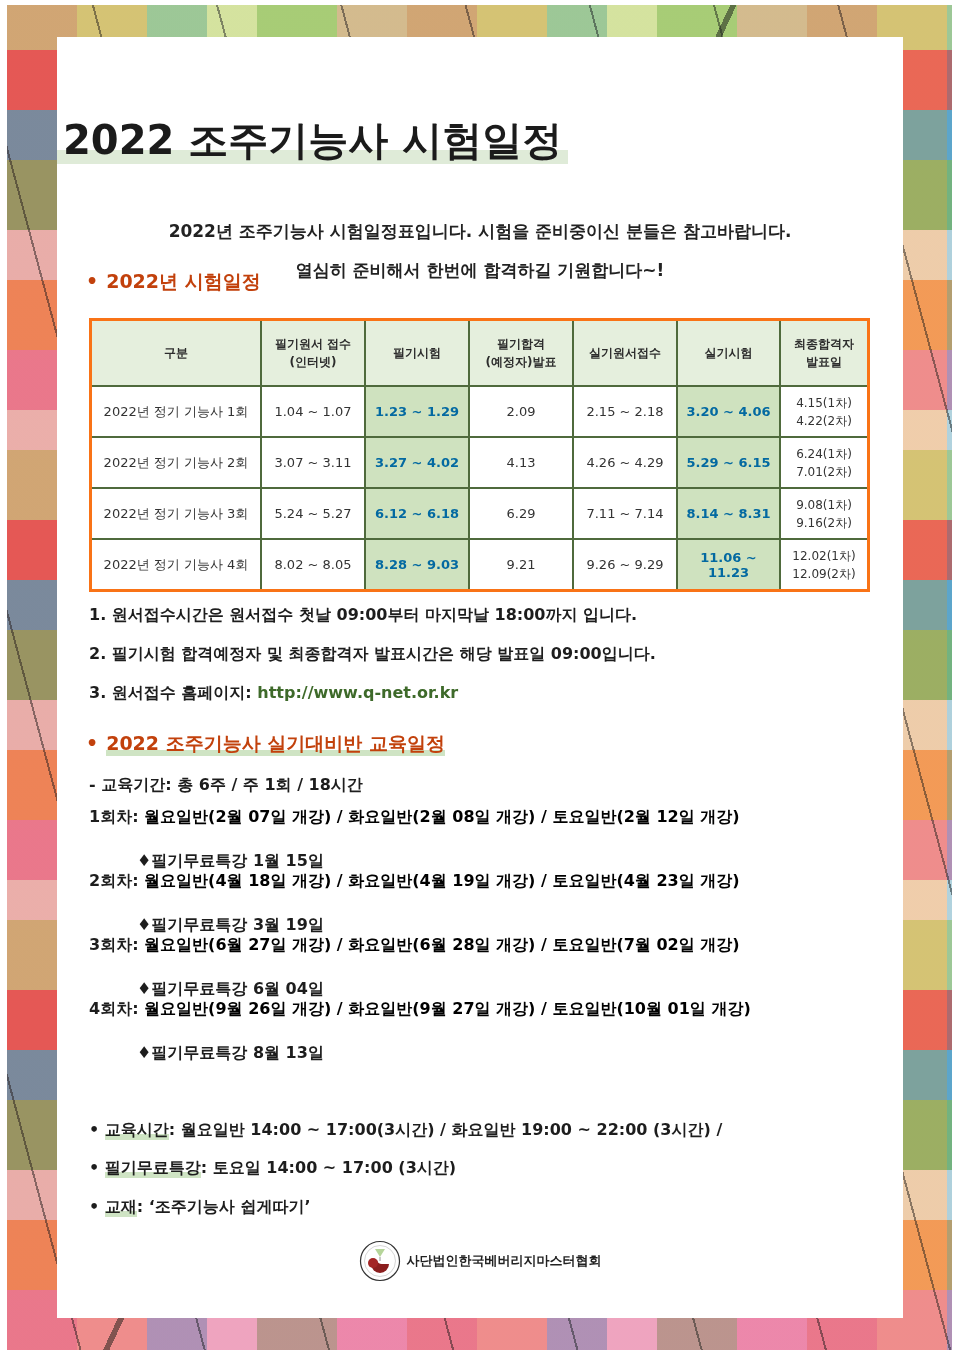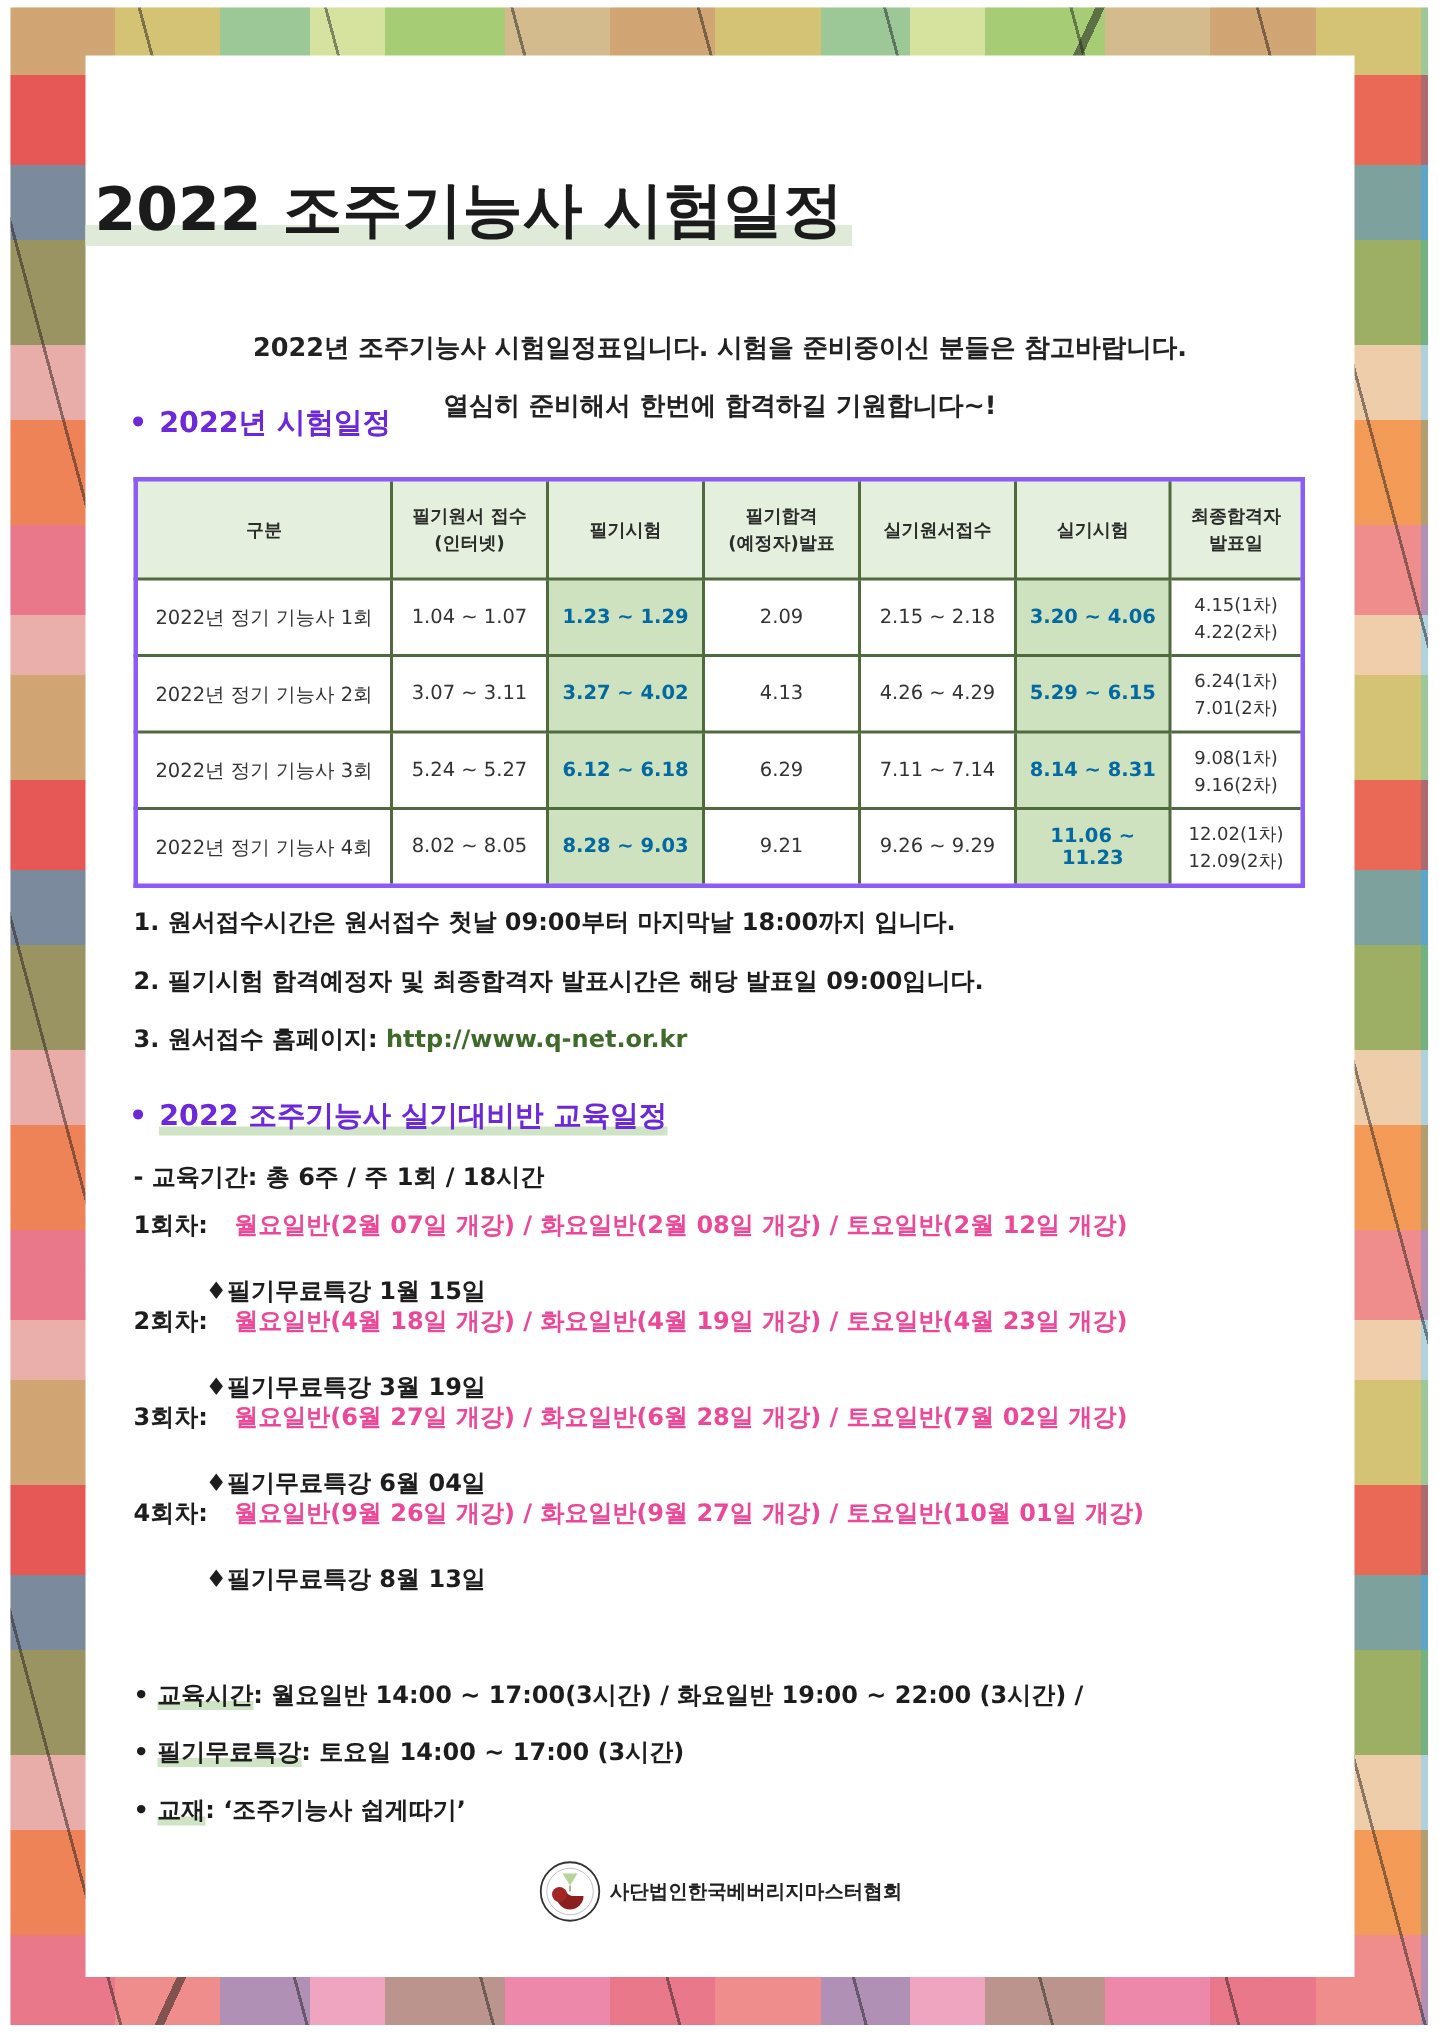--- a/index.html
+++ b/index.html
@@ -38,46 +38,46 @@
     font-family: "DejaVu Sans", sans-serif; font-weight: bold; font-size: 40px;
     letter-spacing: 0px; color: #1b1b1b; line-height: 50px; padding: 0 6px;
   }
   .title::before {
     content: ""; position: absolute; left: 0; right: 0; bottom: 1px; height: 14px;
     background: #dfebd8; z-index: -1;
   }
   .intro { position: absolute; left: 0; right: 0; text-align: center; font-size: 17px; font-weight: bold; color: #222; }
   .intro.l1 { top: 183px; }
   .intro.l2 { top: 222px; }
-  .sec-head { position: absolute; left: 29px; font-size: 19px; font-weight: bold; color: #6d28d9; }
+  .sec-head { position: absolute; left: 29px; font-size: 19px; font-weight: bold; color: #c2410c; }
   .sec-head .dot { margin-right: 8px; }
   .sec-head .hl { position: relative; }
   .sec-head .hl.green::after {
     content: ""; position: absolute; left: 0; right: 0; bottom: -2px; height: 6px; background: #cfe4c4; z-index: -1;
   }
 
   
   table.sched {
     position: absolute; left: 32px; top: 281px; border-collapse: collapse;
-    border: 3px solid #8b5cf6;
+    border: 3px solid #f97316;
   }
   table.sched th, table.sched td {
     border: 2px solid #4f6a3c; text-align: center; padding: 0; font-size: 13px; color: #333;
   }
   table.sched th {
     background: #e5efdd; height: 64px; font-weight: bold; font-size: 12px; line-height: 18px; color: #2c2c2c;
   }
   table.sched td { height: 49px; background: #fff; }
   table.sched td.hl { background: #cfe2bf; font-weight: bold; color: #0369a1; }
   table.sched td.two { font-size: 12px; line-height: 18px; }
 
   .note { position: absolute; left: 32px; font-size: 16px; font-weight: bold; color: #1d1d1d; }
   .note .link { color: #3e6a2a; }
   .edu { position: absolute; left: 32px; font-size: 16px; font-weight: bold; color: #1d1d1d; white-space: nowrap; }
-  .edu .g { color: #ec4899; margin-left: 12px; }
+  .edu .g { color: #000000; }
   .edu.sub { left: 80px; margin-top: 12px; }
   .info { position: absolute; left: 32px; font-size: 16px; font-weight: bold; color: #1d1d1d; white-space: nowrap; }
   .info .lab { position: relative; }
   .info .lab::after {
     content: ""; position: absolute; left: 0; right: 0; bottom: -1px; height: 6px; background: #cfe4c4; z-index: -1;
   }
   .info.cont { left: 122px; }
   .footer { position: absolute; left: 0; right: 0; top: 1203px; display: flex; justify-content: center; align-items: center; gap: 6px; }
   .logo { width: 42px; height: 42px; }
   .footer .org { font-size: 13px; font-weight: bold; color: #222; }

